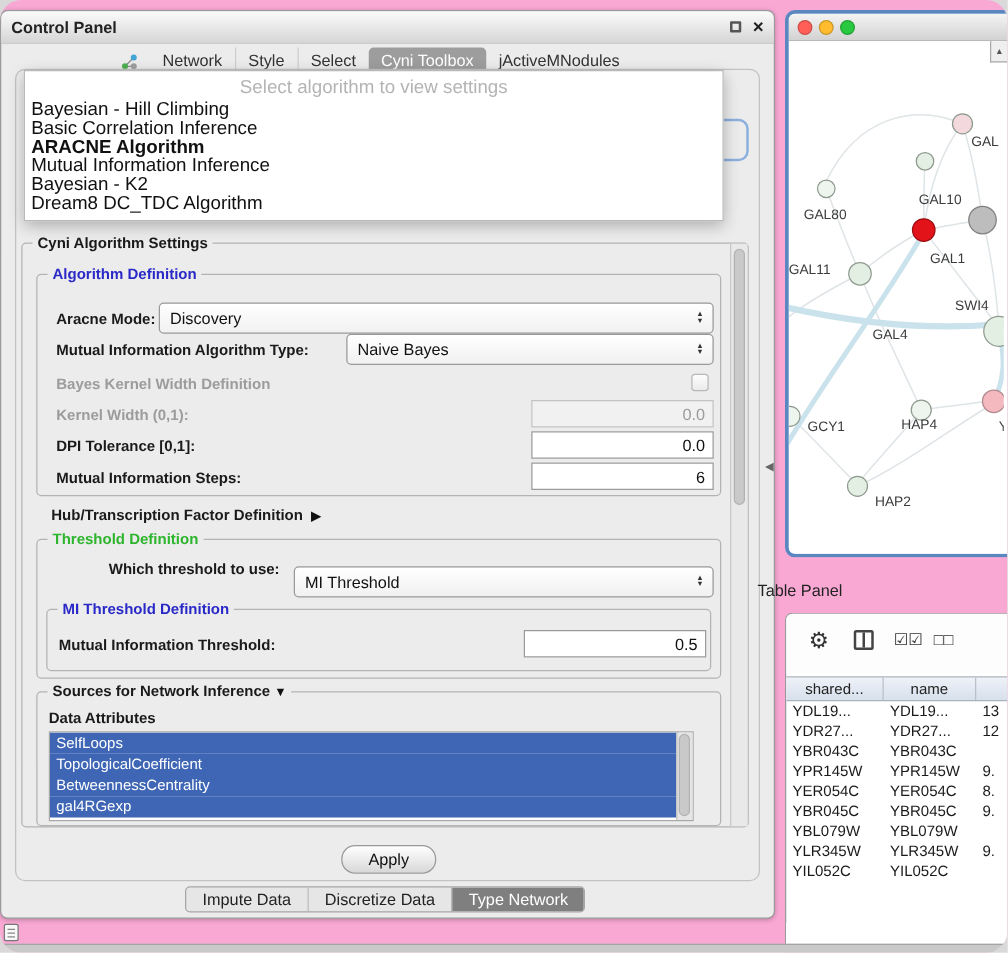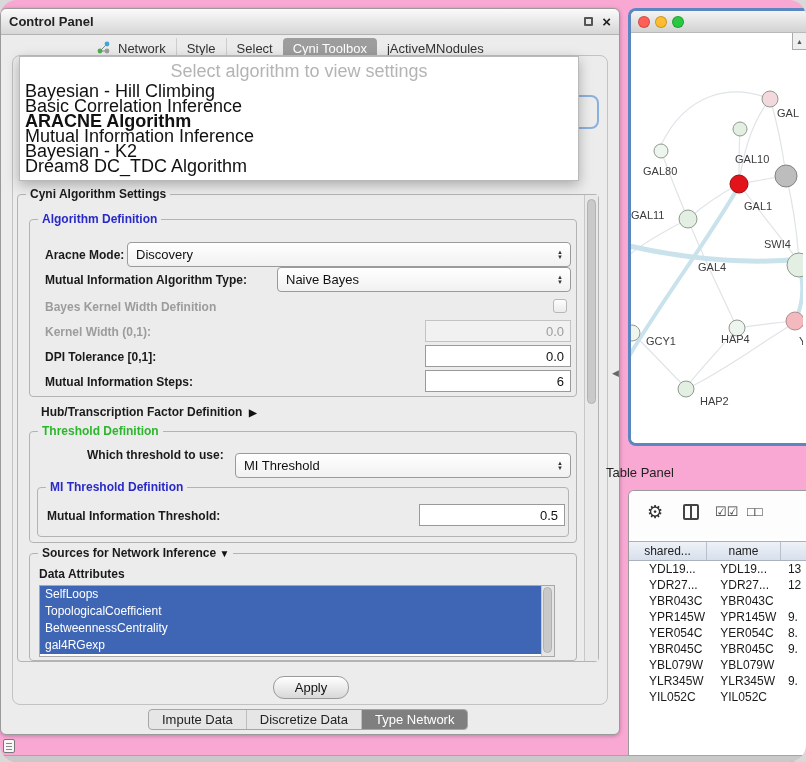--- a/index.html
+++ b/index.html
@@ -11,21 +11,21 @@
     border:1px solid #9a9a9a; border-radius:6px; box-shadow:0 1px 4px rgba(0,0,0,.25); }
   .titlebar { position:absolute; left:0; top:0; width:100%; height:26px; border-radius:6px 6px 0 0;
     background:linear-gradient(#fbfbfb,#d6d6d6); border-bottom:1px solid #b3b3b3;
     display:flex; align-items:center; padding:0 8px; font-size:13px; font-weight:bold; color:#222; }
   .titlebar .winbtns { margin-left:auto; display:flex; align-items:center; gap:9px; }
   .float-box { width:9px; height:9px; border:2px solid #555; border-radius:1px; }
   .close-x { font-size:15px; font-weight:bold; color:#222; line-height:12px; }
 
   .tabbar { position:absolute; left:0; top:26px; width:100%; height:26px; display:flex; align-items:center;
     padding-left:86px; font-size:13px; color:#333; }
-  .tab { padding:3px 10px; display:flex; align-items:flex-start; gap:8px; border-left:1px solid #cdcdcd; }
+  .tab { padding:3px 10px; display:flex; align-items:flex-end; gap:20px; border-left:1px solid #cdcdcd; }
   .tab:first-child { border-left:none; }
   .tab.active { background:#9d9d9d; color:#fff; border-radius:4px; border-left:none; }
   .tab.active + .tab { border-left:none; }
 
   .content-frame { position:absolute; left:11px; top:46px; width:596px; height:650px;
     border:1px solid #c2c2c2; border-radius:8px; }
 
   .group { position:absolute; border:1px solid #b3b3b3; border-radius:4px; }
   .gtitle { position:absolute; top:-8px; left:8px; background:#ececec; padding:0 4px; font-size:12px; font-weight:bold; color:#1a1a1a; white-space:nowrap; }
   .blue { color:#2929c8; } .green { color:#2db52d; }
@@ -36,21 +36,21 @@
     border-radius:4px; font-size:13px; color:#111; display:flex; align-items:center; padding:0 24px 0 8px; }
   .combo .arrows { position:absolute; right:7px; top:50%; transform:translateY(-50%);
     display:flex; flex-direction:column; font-size:6px; line-height:5px; color:#333; }
   .field { position:absolute; background:#fff; border:1px solid #9a9a9a; font-size:13px; color:#111;
     display:flex; align-items:center; justify-content:flex-end; padding:0 6px; }
   .field.disabled { background:#f1f1f1; color:#9c9c9c; border-color:#c3c3c3; }
   .checkbox { position:absolute; width:14px; height:14px; border:1px solid #b8b8b8; border-radius:3px;
     background:linear-gradient(#fdfdfd,#ebebeb); }
 
   .popup { position:absolute; left:18px; top:47px; width:560px; background:#fff; border:1px solid #b9b9b9;
-    box-shadow:0 4px 12px rgba(0,0,0,.28); z-index:20; font-size:18px; padding-bottom:6px; }
+    box-shadow:0 4px 12px rgba(0,0,0,.28); z-index:20; font-size:15px; padding-bottom:6px; }
   .popup .ph { color:#b4b4b4; text-align:center; padding:4px 0 2px; }
   .popup .item { padding:0 5px; height:15px; line-height:15px; color:#111; white-space:nowrap; }
   .popup .item.selected { font-weight:bold; }
   .focus-frag { position:absolute; left:558px; top:86px; width:40px; height:34px; border:2px solid #8cb0de;
     border-radius:8px; background:#ececec; z-index:5; }
 
   .vscroll { position:absolute; background:#e9e9e9; border-left:1px solid #c8c8c8; }
   .vthumb { position:absolute; left:2px; background:#c9c9c9; border:1px solid #b2b2b2; border-radius:5px; }
 
   .tri { display:inline-block; font-size:10px; color:#111; }
@@ -90,21 +90,21 @@
   .tw-toolbar { position:relative; height:48px; background:#fdfdfd; }
   .gear { position:absolute; left:18px; top:10px; font-size:18px; color:#333; }
   .colicon { position:absolute; left:54px; top:13px; width:16px; height:16px; border:2px solid #444; border-radius:2px; }
   .colicon::after { content:""; position:absolute; left:5px; top:0; width:2px; height:12px; background:#444; }
   .cbpair { position:absolute; top:13px; font-size:13px; color:#333; letter-spacing:0; }
   .thead { position:absolute; left:0; top:50px; width:178px; height:20px; display:flex;
     background:linear-gradient(#eef2f8,#d7e0ec); border-top:1px solid #a9b2bd; border-bottom:1px solid #a9b2bd;
     font-size:12px; color:#222; }
   .th { display:flex; align-items:center; justify-content:center; border-right:1px solid #b7c0cb; height:100%; }
   .tbody { position:absolute; left:0; top:70px; width:178px; font-size:12px; color:#1a1a1a; }
-  .trow { display:flex; height:16px; line-height:16px;padding-left:15px; }
+  .trow { display:flex; height:16px; line-height:16px; }
   .td { padding-left:5px; overflow:hidden; white-space:nowrap; }
   .c1 { width:78px; } .c2 { width:74px; } .c3 { width:26px; }
 
   .mini-doc { position:absolute; left:3px; top:739px; width:12px; height:14px; background:#f8f8f8;
     border:1px solid #777; border-radius:2px; }
   .mini-doc::after { content:""; position:absolute; left:2px; top:3px; width:6px; height:1px; background:#888;
     box-shadow:0 3px 0 #888, 0 6px 0 #888; }
   .bottom-strip { position:absolute; left:0; top:755px; width:806px; height:7px; background:#c9c9c9;
     border-top:1px solid #a5a5a5; z-index:50; }
 

